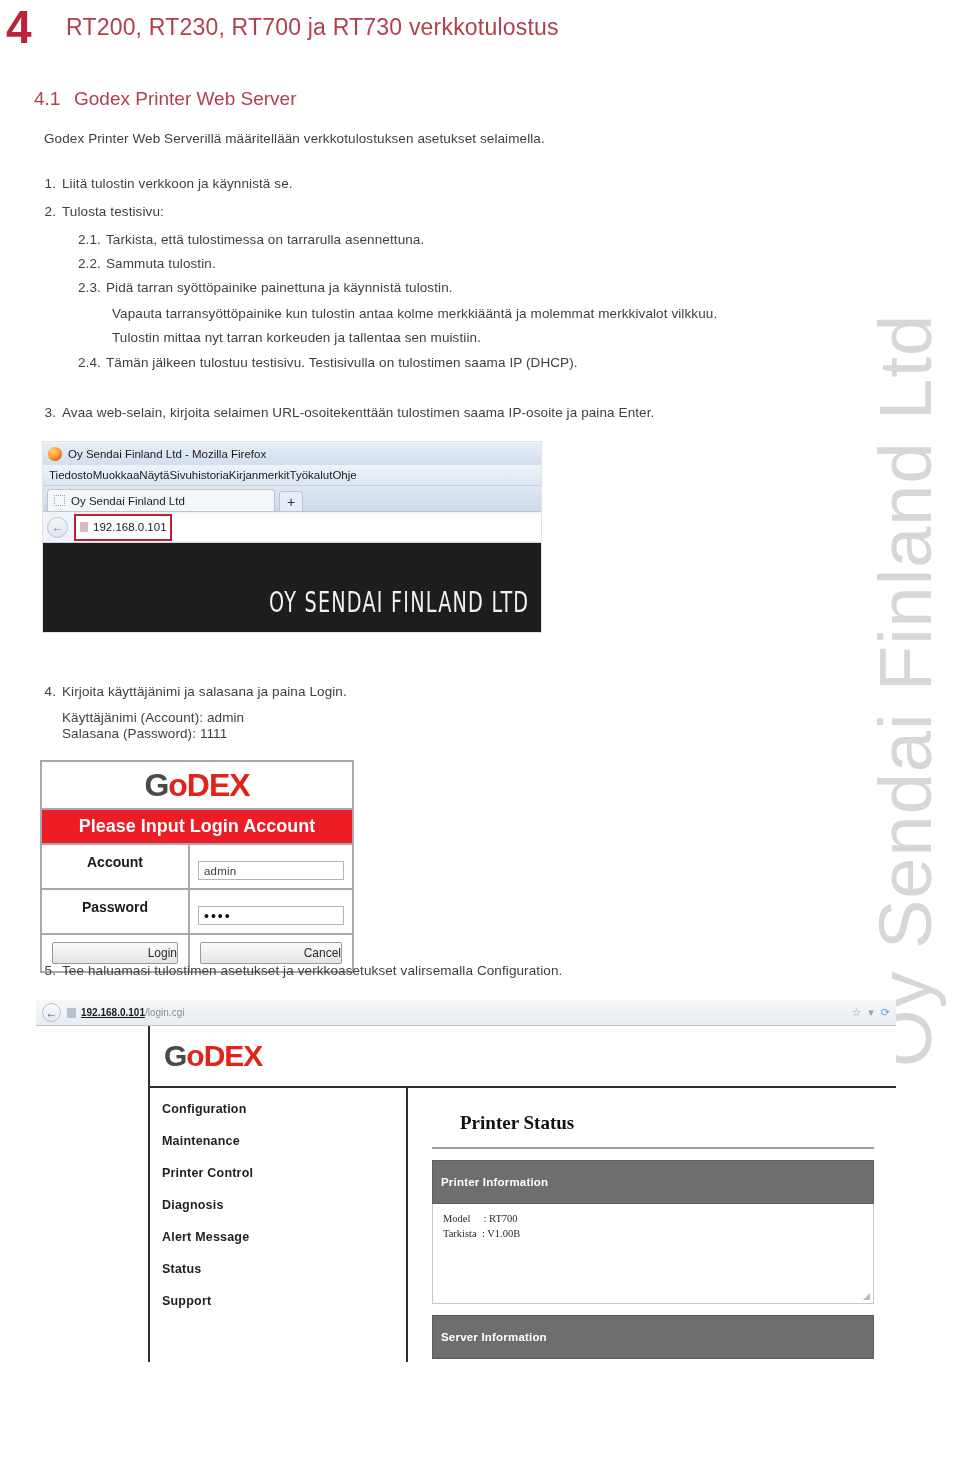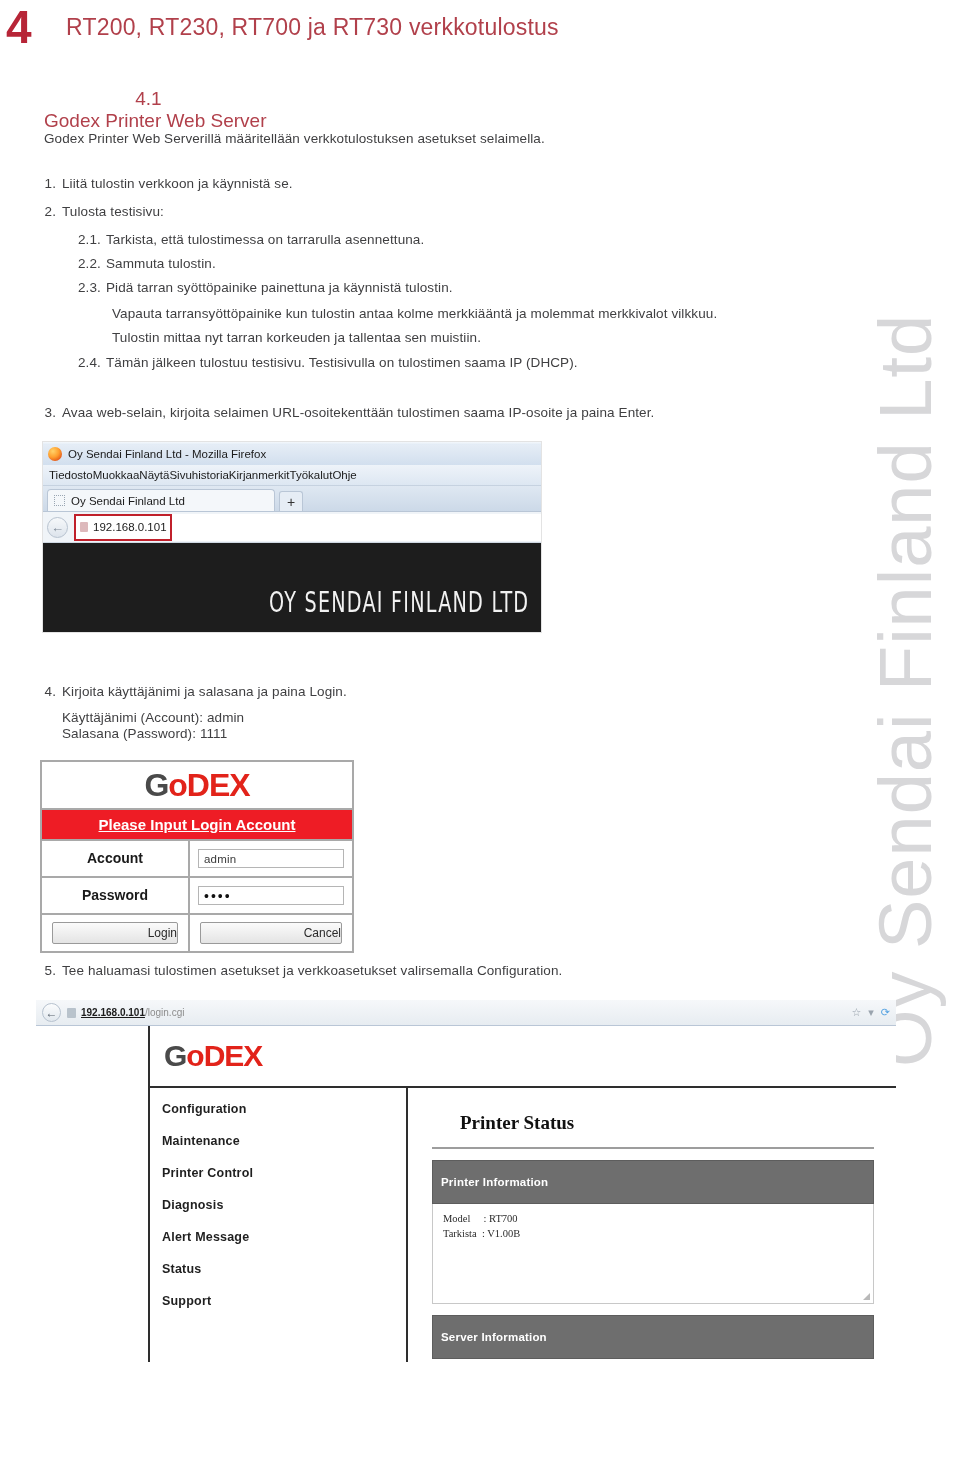--- a/index.html
+++ b/index.html
@@ -57,24 +57,23 @@
     font-size: 23px;
     color: #b1404b;
     line-height: 42px;
     margin-left: 14px;
     letter-spacing: .2px;
   }
 
   
   #section-row {
     position: absolute;
-    left: 44px; top: 88px;
+    left: 34px; top: 88px;
     display: flex;
-    align-items: center;
-    flex-direction: column;
+    align-items: flex-end;
   }
   #section-number { font-size: 19px; color:#b1404b; width: 40px; }
   #section-title { font-size: 19px; color:#b1404b; }
 
   #intro {
     position: absolute;
     left: 44px; top: 131px;
     font-size: 13.5px;
     color: #3f3f41;
     letter-spacing: .1px;
@@ -225,24 +224,23 @@
     letter-spacing: -1px;
     display:flex; align-items:baseline;
   }
   .godex-logo .g { color:#4a4a4a; }
   .godex-logo .o { color:#e2231a; }
   .godex-logo .dex { color:#e2231a; }
   #glx-banner {
     background: #ee1c25;
     color: #ffffff;
     font-weight: bold;
-    font-size: 15px;
+    font-size: 18px;
     text-align: center;
     padding: 6px 0;
-    text-decoration: underline;
   }
   .glx-label {
     width: 148px;
     font-weight: bold;
     font-size: 14px;
     text-align: center;
     padding: 9px 0;
     color: #1a1a1a;
     border-right: 2px solid #a9a9a9;
   }
@@ -252,20 +250,21 @@
   }
   .glx-input {
     flex:1; height: 19px;
     border: 1px solid #b5b5b5;
     background:#fff;
     font-size: 11.5px;
     color:#3a3a3a;
     display:flex; align-items:center;
     padding-left: 5px;
     letter-spacing: .2px;
+    margin-top: 8px;
   }
   .glx-input.pw { letter-spacing: 2px; font-size: 14px; color:#111; }
   #glx-buttons { display:flex; }
   .glx-btn-cell { padding: 7px 10px; }
   .glx-btn-cell.left { width: 148px; border-right: 2px solid #a9a9a9; }
   .glx-btn-cell.right { flex:1; }
   .glx-btn {
     width:100%;
     background: linear-gradient(#fbfbfb,#e4e4e4);
     border: 1px solid #9a9a9a;

